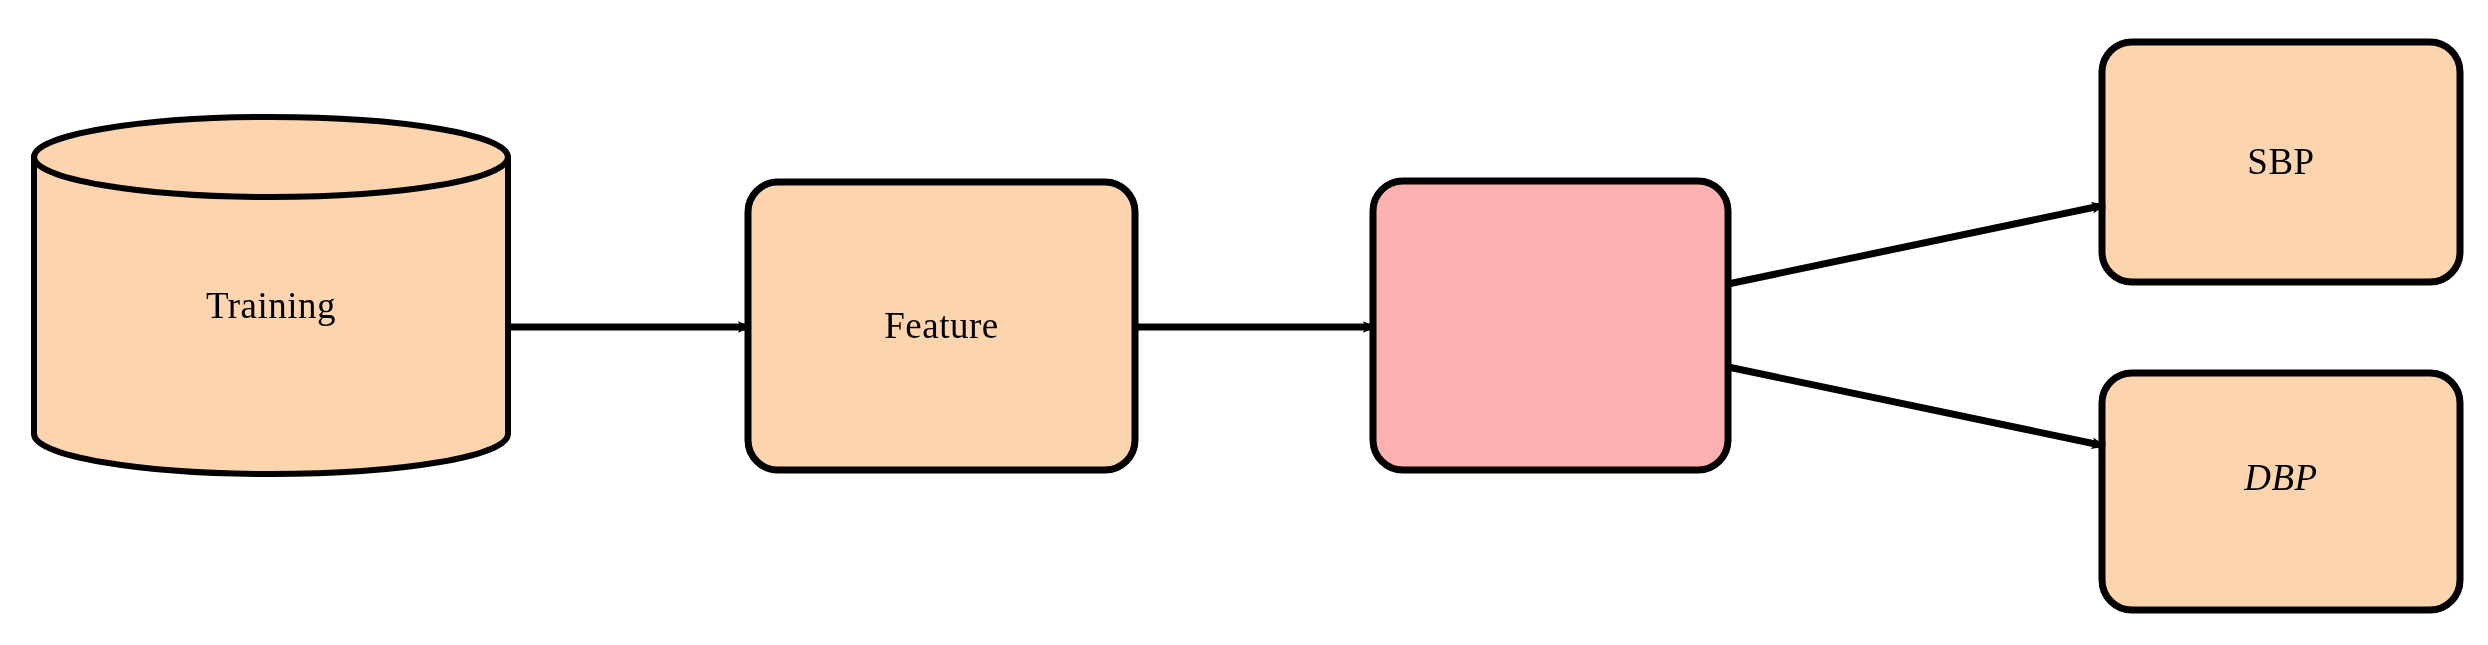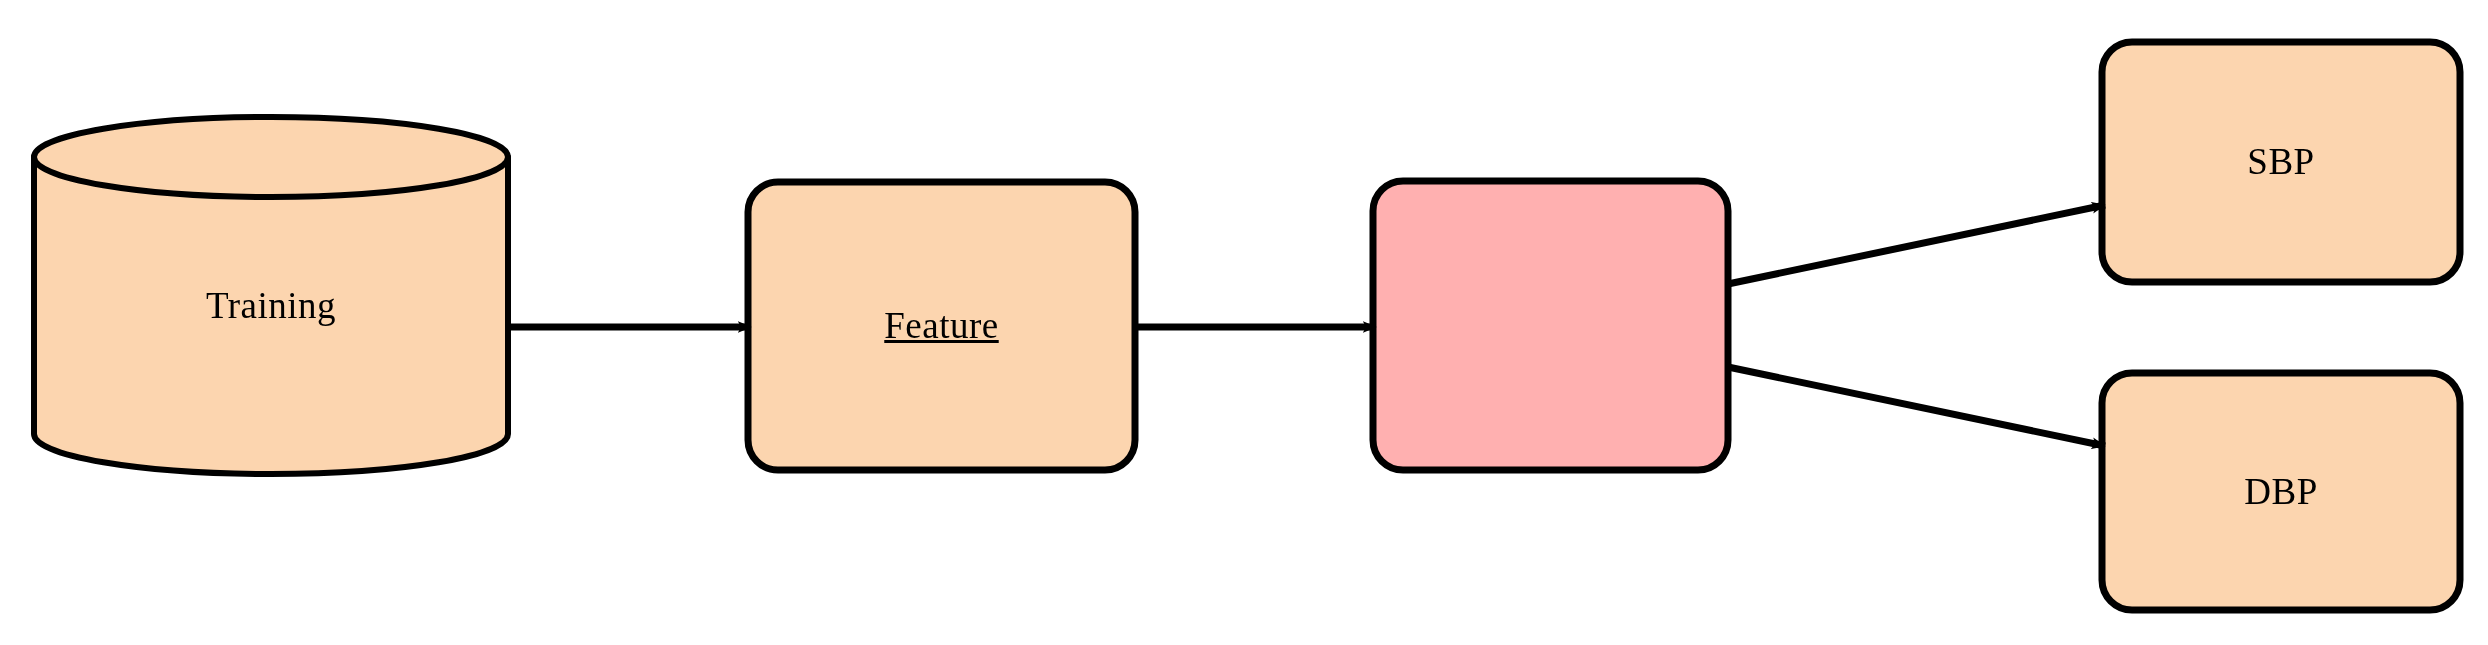--- a/index.html
+++ b/index.html
@@ -77,26 +77,26 @@
 
     <line x1="1728" y1="284" x2="2105" y2="205" stroke="#000000" stroke-width="7" marker-end="url(#arrowhead)"></line>
 
     <line x1="1728" y1="367" x2="2105" y2="446" stroke="#000000" stroke-width="7" marker-end="url(#arrowhead)"></line>
   </svg>
 
   <div class="node-label" style="left:34px; top:157px; width:474px; height:297px;">
     <span>Training</span>
   </div>
 
-  <div class="node-label" style="left:748px; top:182px; width:387px; height:288px;text-decoration:underline;">
+  <div class="node-label" style="left:748px; top:182px; width:387px; height:288px;">
     <span>Feature</span>
   </div>
 
 
   <div class="node-label" style="left:2102px; top:42px; width:358px; height:240px;">
     <span>SBP</span>
   </div>
 
-  <div class="node-label" style="left:2102px; top:373px; width:358px; height:237px;">
+  <div class="node-label" style="left:2102px; top:359px; width:358px; height:237px;font-style:italic;">
     <span>DBP</span>
   </div>
 
 </div>
 
 </body></html>

